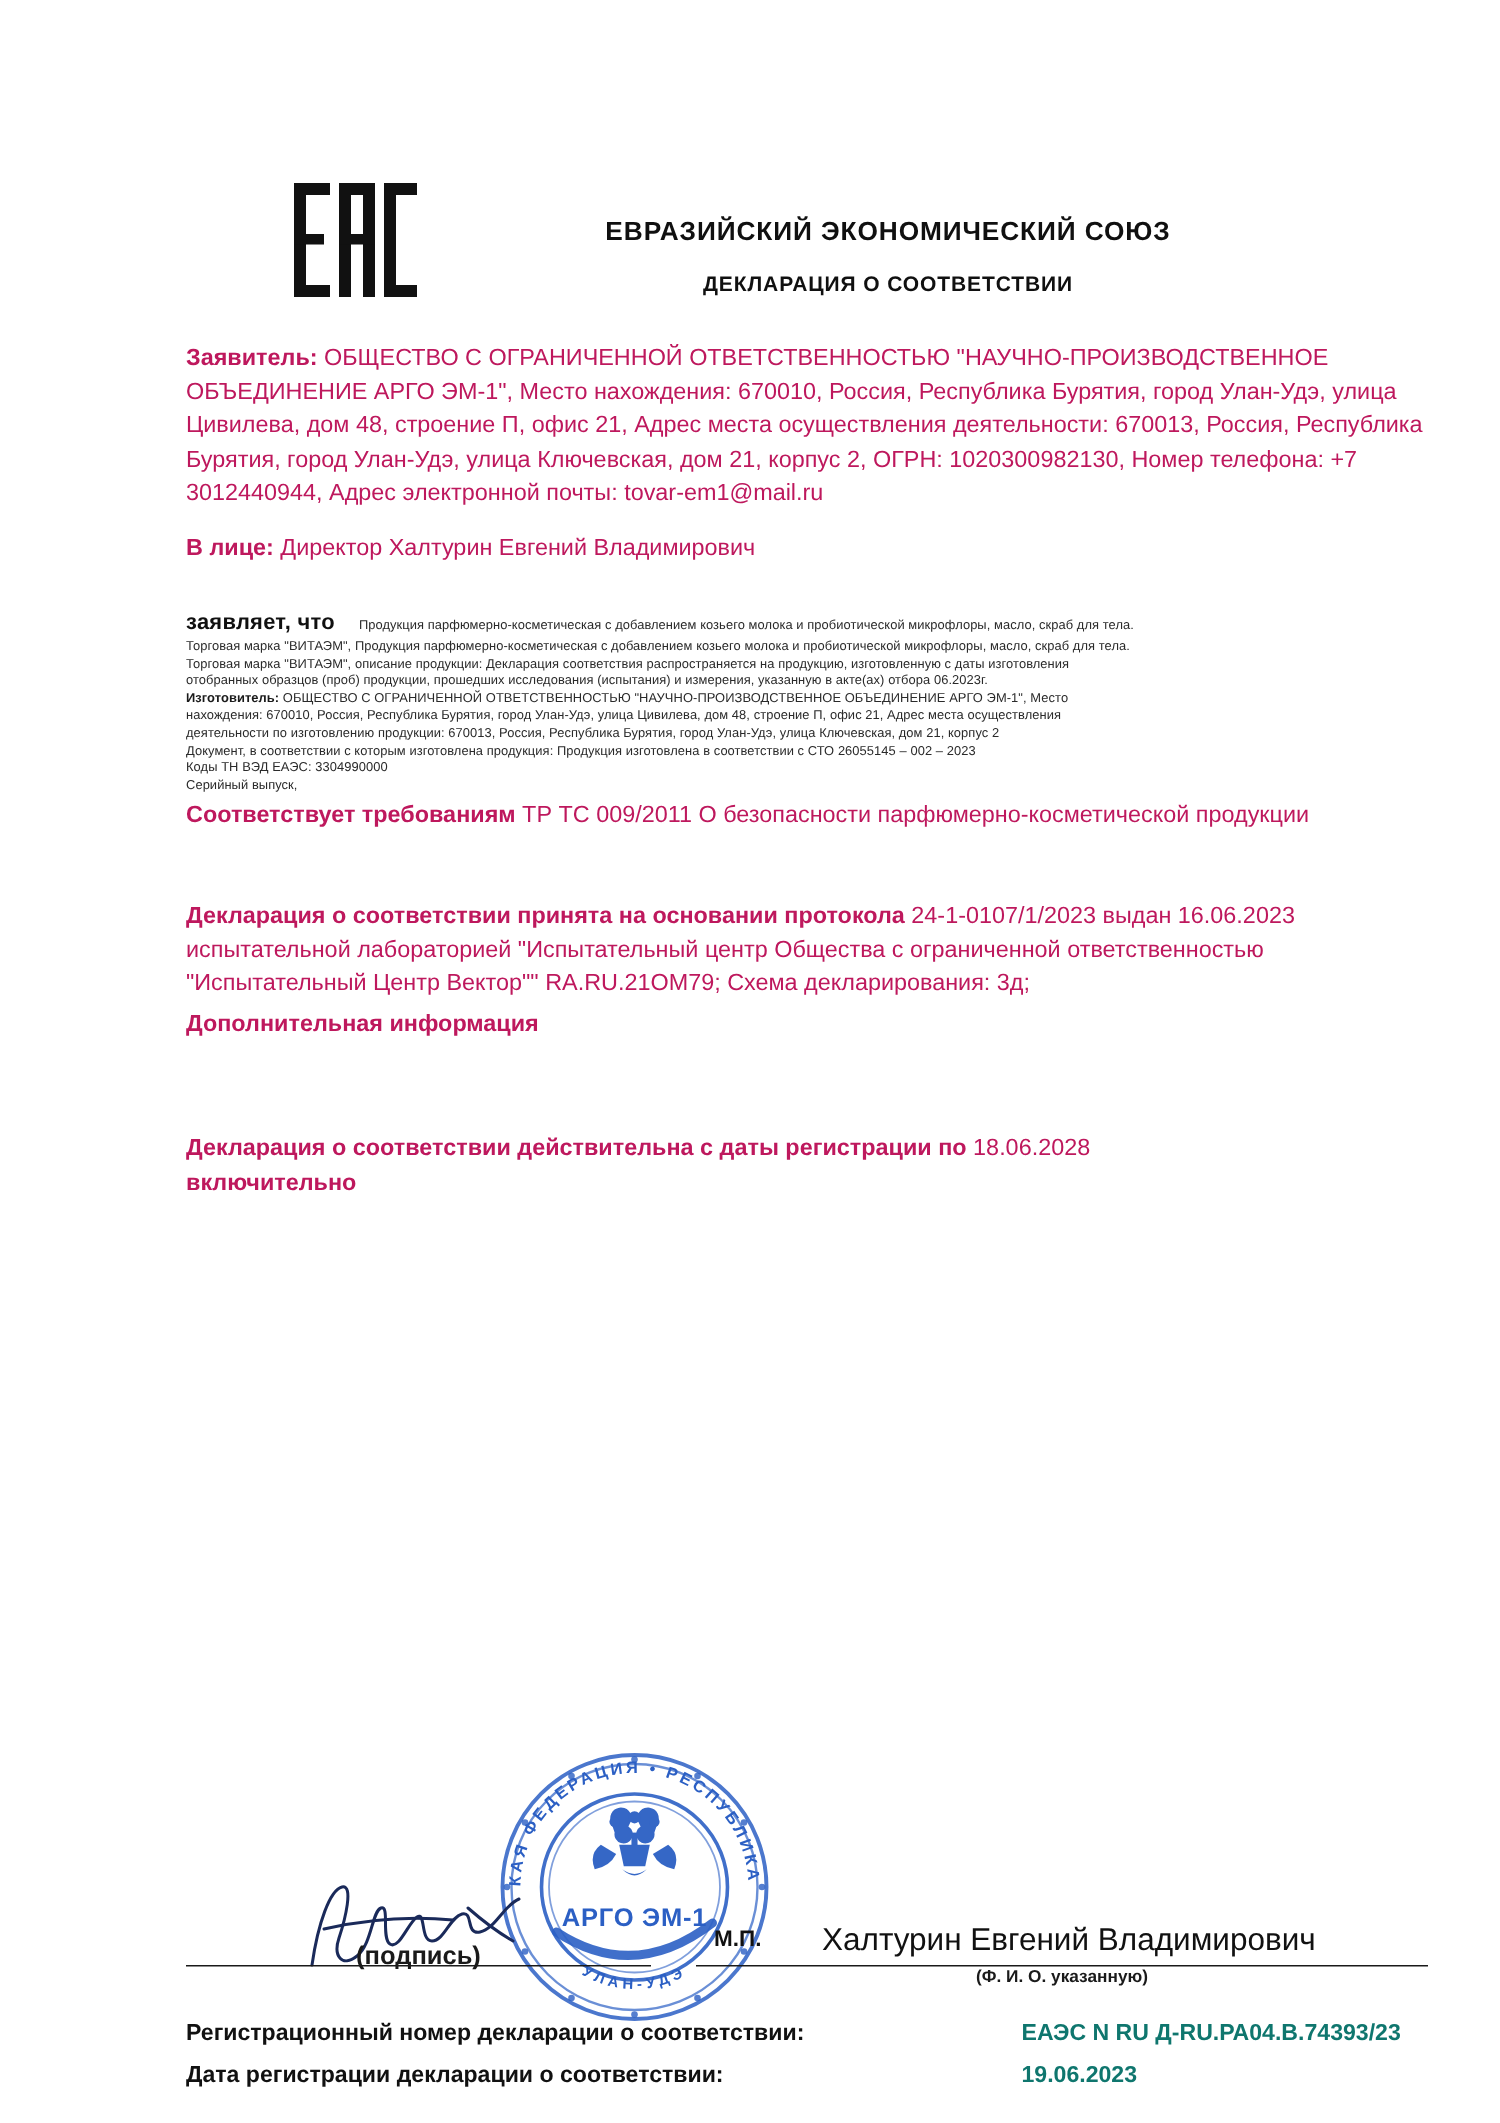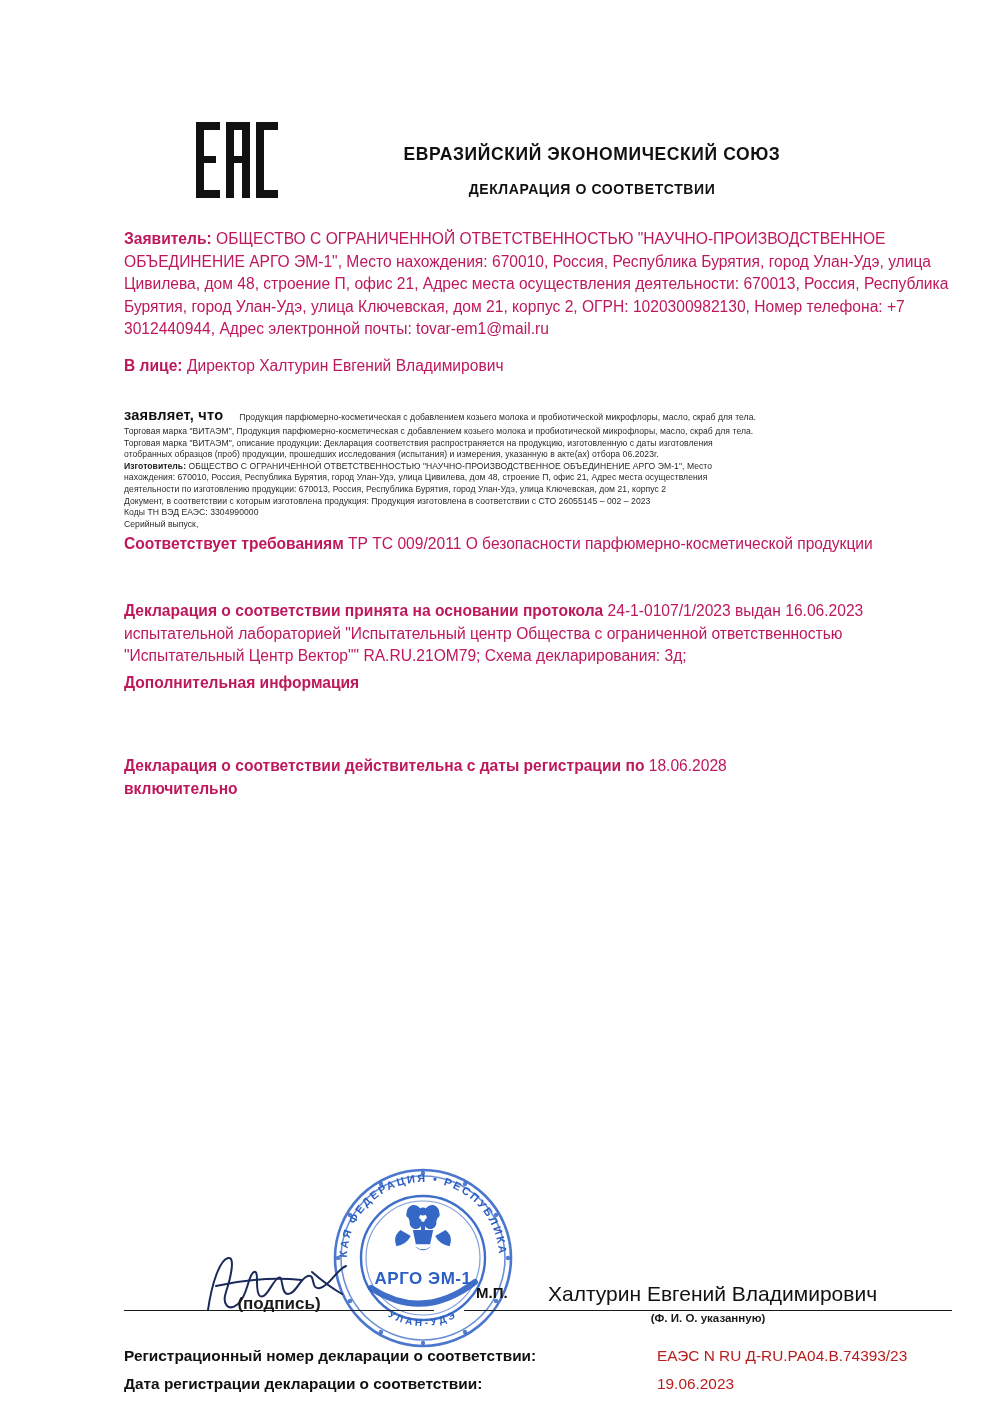--- a/index.html
+++ b/index.html
@@ -215,24 +215,24 @@
   .foot-label {
     position: absolute;
     left: 0;
     top: 0;
     font-weight: bold;
     color: #111111;
     white-space: nowrap;
   }
   .foot-value {
     position: absolute;
-    left: 533px;
+    left: 557px;
     top: 0;
-    font-weight: normal;
-    color: #b91c1c;
+    font-weight: bold;
+    color: #0f766e;
     white-space: nowrap;
   }
 </style>
 </head>
 <body>
 
 <div class="page">
 
   <div class="header">
 

